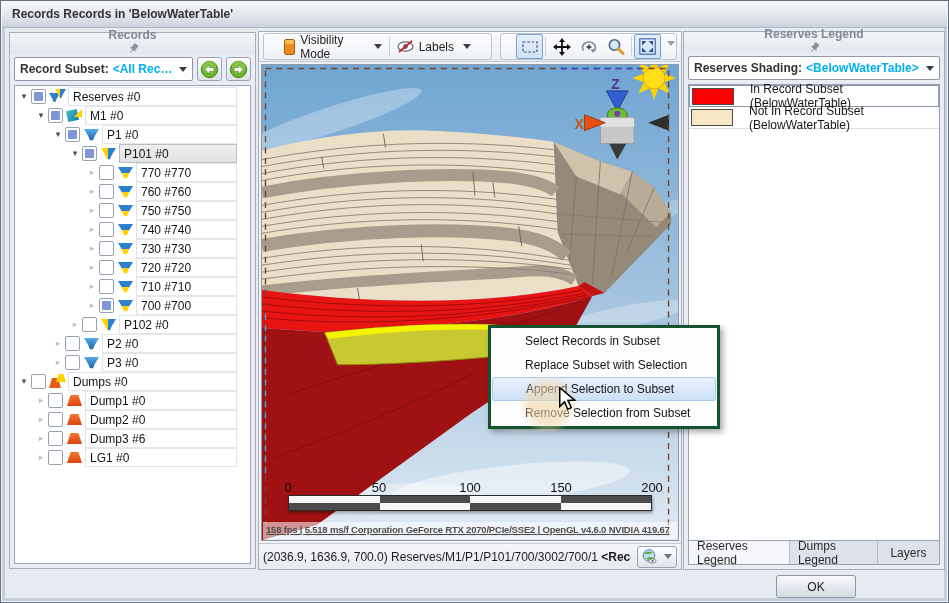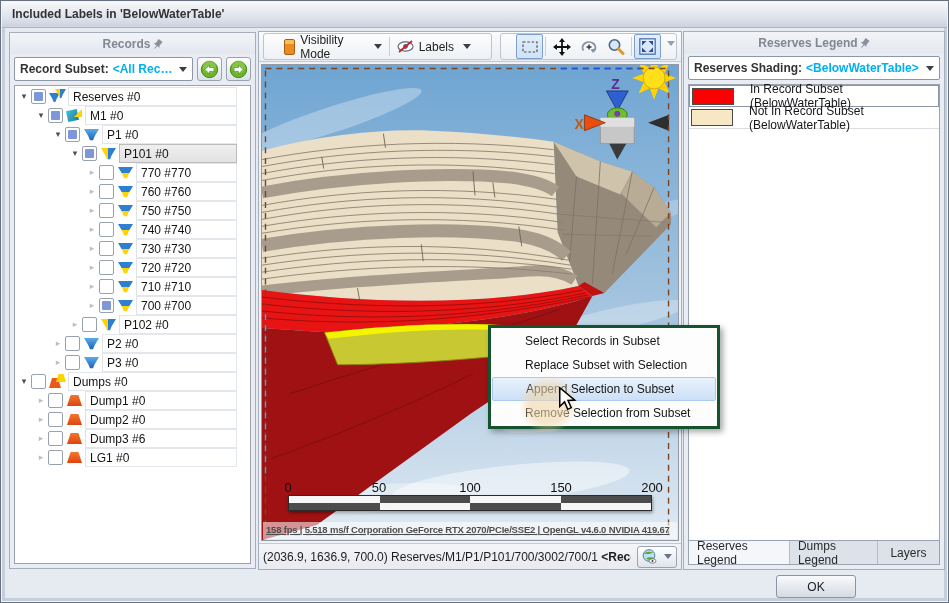--- a/index.html
+++ b/index.html
@@ -3,23 +3,23 @@
 <meta charset="utf-8">
 <style>
   html,body{margin:0;padding:0;width:949px;height:603px;background:#9aa2b0;
     font-family:"Liberation Sans","DejaVu Sans",sans-serif;-webkit-font-smoothing:antialiased;}
   .window{position:absolute;inset:0;background:#e6eaf1;border:1px solid #67707e;
     box-shadow:inset 0 0 0 1px #f2f4f8, inset 0 0 0 4px #c7cedb;overflow:hidden;}
   .titlebar{position:absolute;left:1px;top:1px;right:1px;height:25px;
     background:linear-gradient(#f7f8fa,#dfe3eb 60%,#ccd2de);border-bottom:1px solid #aeb6c4;
     line-height:25px;padding-left:10px;font-size:12px;font-weight:bold;color:#333;}
   .panel{position:absolute;border:1px solid #a6aebc;background:#e9edf3;}
-  .phead{height:21px;display:flex;align-items:center;justify-content:center;
+  .phead{height:21px;display:flex;align-items:center;justify-content:flex-end;
     padding:0 6px;font-size:12px;font-weight:bold;color:#818894;
-    background:linear-gradient(#f2f4f7,#e3e7ee);}
+    background:linear-gradient(#f2f4f7,#e3e7ee);flex-direction:column;}
   .pin{width:12px;height:12px;flex:0 0 auto;}
   
   #recordsPanel{left:8px;top:31px;width:245px;height:535px;display:flex;flex-direction:column;}
   .subsetRow{display:flex;align-items:flex-start;gap:4px;padding:3px 4px;}
   .comboBox{flex:1;height:22px;background:#fff;border:1px solid #8d97a6;border-radius:2px;
     display:flex;align-items:center;padding:0 5px;font-size:12px;font-weight:bold;color:#333;min-width:0;}
   .comboBox .val{color:#00b0f0;margin-left:4px;white-space:nowrap;overflow:hidden;text-overflow:ellipsis;flex:1;}
   .dArrow{width:0;height:0;border-left:4px solid transparent;border-right:4px solid transparent;
     border-top:5px solid #3a3f46;margin-left:4px;flex:0 0 auto;}
   .greenBtn{width:25px;height:24px;border:1px solid #98a2b1;border-radius:3px;flex:0 0 auto;
@@ -113,21 +113,21 @@
   .mi.hl{background:linear-gradient(#eaf2fc,#cbe0f7);border:1px solid #a9c9ee;border-radius:2px;height:22px;line-height:22px;}
   .clickHalo{position:absolute;left:518px;top:374px;width:58px;height:58px;border-radius:50%;z-index:51;
     background:radial-gradient(circle,rgba(240,214,170,.6) 0 45%,rgba(240,214,170,0) 72%);}
   .cursor{position:absolute;left:557px;top:386px;z-index:52;}
 </style>
 </head>
 <body>
 
 <div class="window">
   <div class="titlebar">
-    <span>Included Labels in 'BelowWaterTable'</span>
+    <span>Records Records in 'BelowWaterTable'</span>
   </div>
 
   <div class="panel" id="recordsPanel">
     <div class="phead">
       <span>Records</span>
       <svg class="pin" viewBox="0 0 12 12">
         <path d="M4,1 L9,1 L9,6 L10.5,7.5 L7.5,7.5 L7.5,11 L6.5,11 L6.5,7.5 L3,7.5 L4.5,6 Z" transform="rotate(40 6 6)" fill="#8a919c"></path>
       </svg>
     </div>
     <div class="subsetRow">

